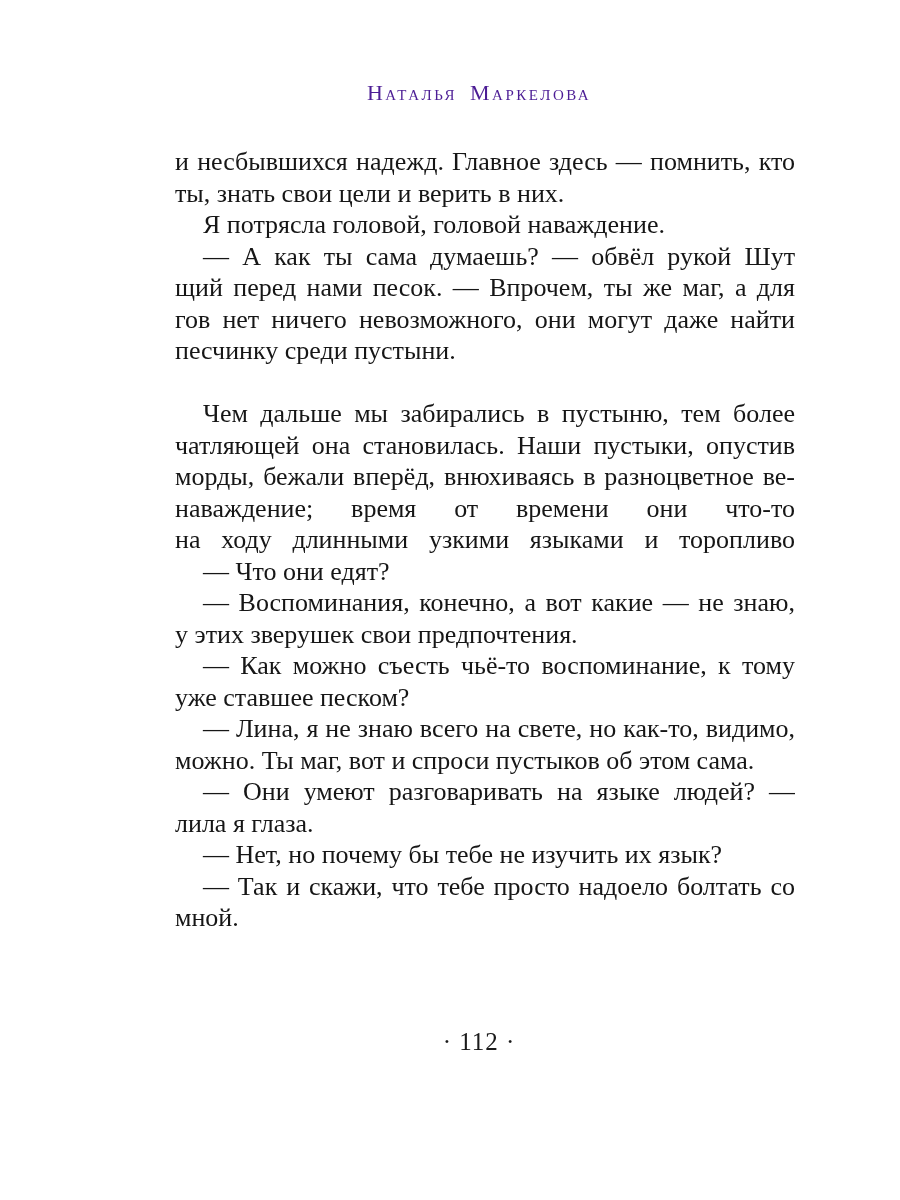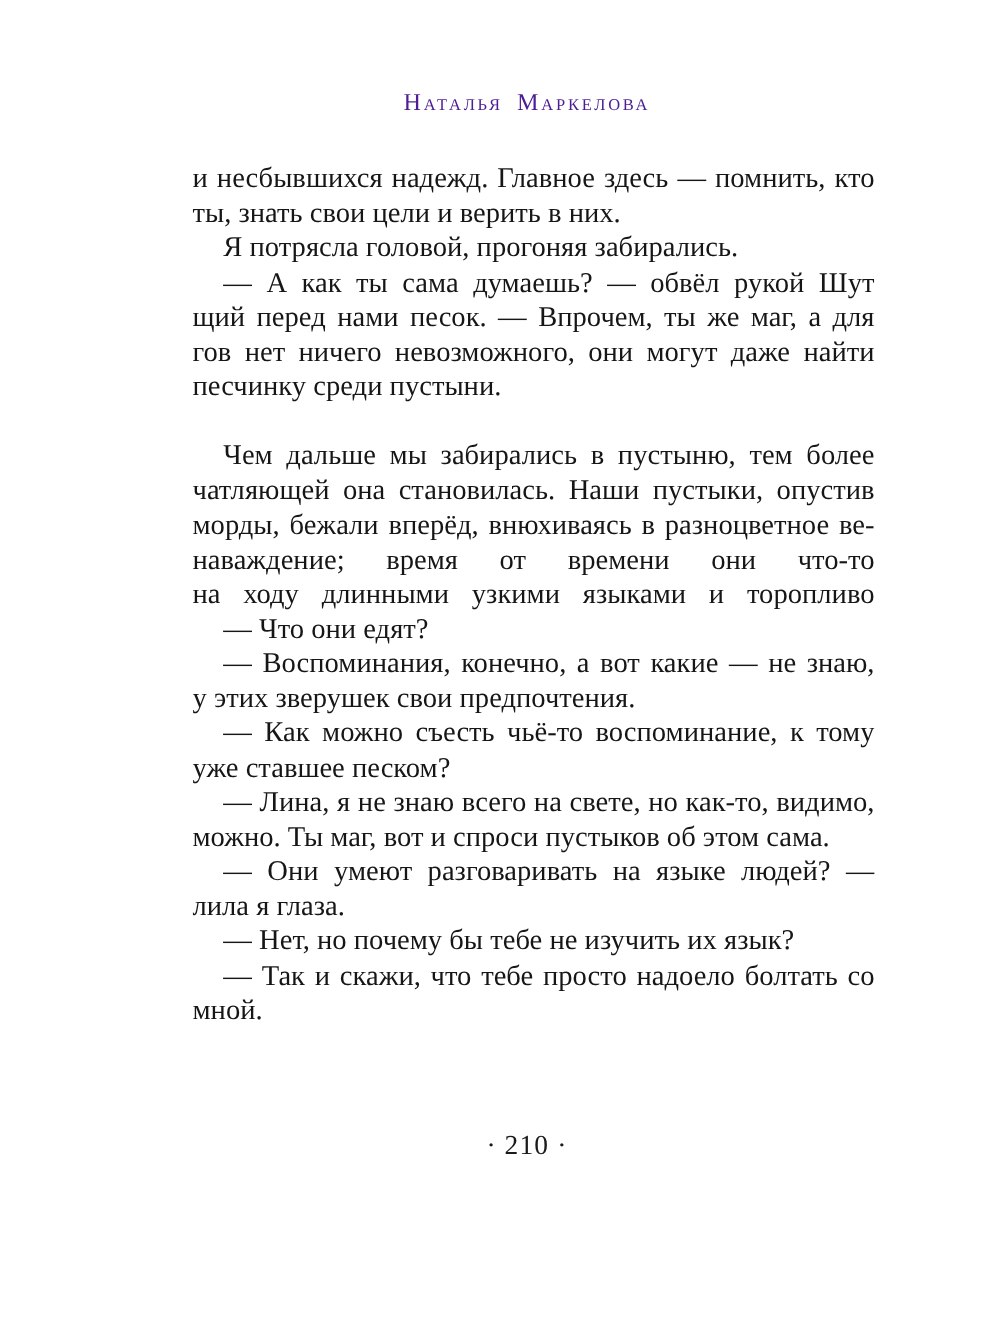--- a/index.html
+++ b/index.html
@@ -79,21 +79,21 @@
 
 <div class="book-page" style="background: rgb(255, 255, 255); color: rgb(22, 22, 22);">
   <div class="running-head">Наталья Маркелова</div>
 
   <div class="body-text">
       <div class="para">
         <div class="line j">и несбывшихся надежд. Главное здесь — помнить, кто</div>
         <div class="line">ты, знать свои цели и верить в них.</div>
       </div>
       <div class="para">
-        <div class="line first-indent">Я потрясла головой, прогоняя забирались.</div>
+        <div class="line first-indent">Я потрясла головой, головой наваждение.</div>
       </div>
       <div class="para">
         <div class="line j first-indent">— А как ты сама думаешь? — обвёл рукой Шут лежа-</div>
         <div class="line j">щий перед нами песок. — Впрочем, ты же маг, а для ма-</div>
         <div class="line j">гов нет ничего невозможного, они могут даже найти</div>
         <div class="line">песчинку среди пустыни.</div>
       </div>
       <div class="para scene-break">
         <div class="line j first-indent">Чем дальше мы забирались в пустыню, тем более впе-</div>
         <div class="line j">чатляющей она становилась. Наши пустыки, опустив</div>
@@ -122,14 +122,14 @@
       </div>
       <div class="para">
         <div class="line first-indent">— Нет, но почему бы тебе не изучить их язык?</div>
       </div>
       <div class="para">
         <div class="line j first-indent">— Так и скажи, что тебе просто надоело болтать со</div>
         <div class="line">мной.</div>
       </div>
     </div>
 
-  <div class="page-number">· 210 ·</div>
+  <div class="page-number">· 112 ·</div>
 </div>
 
 </body></html>

